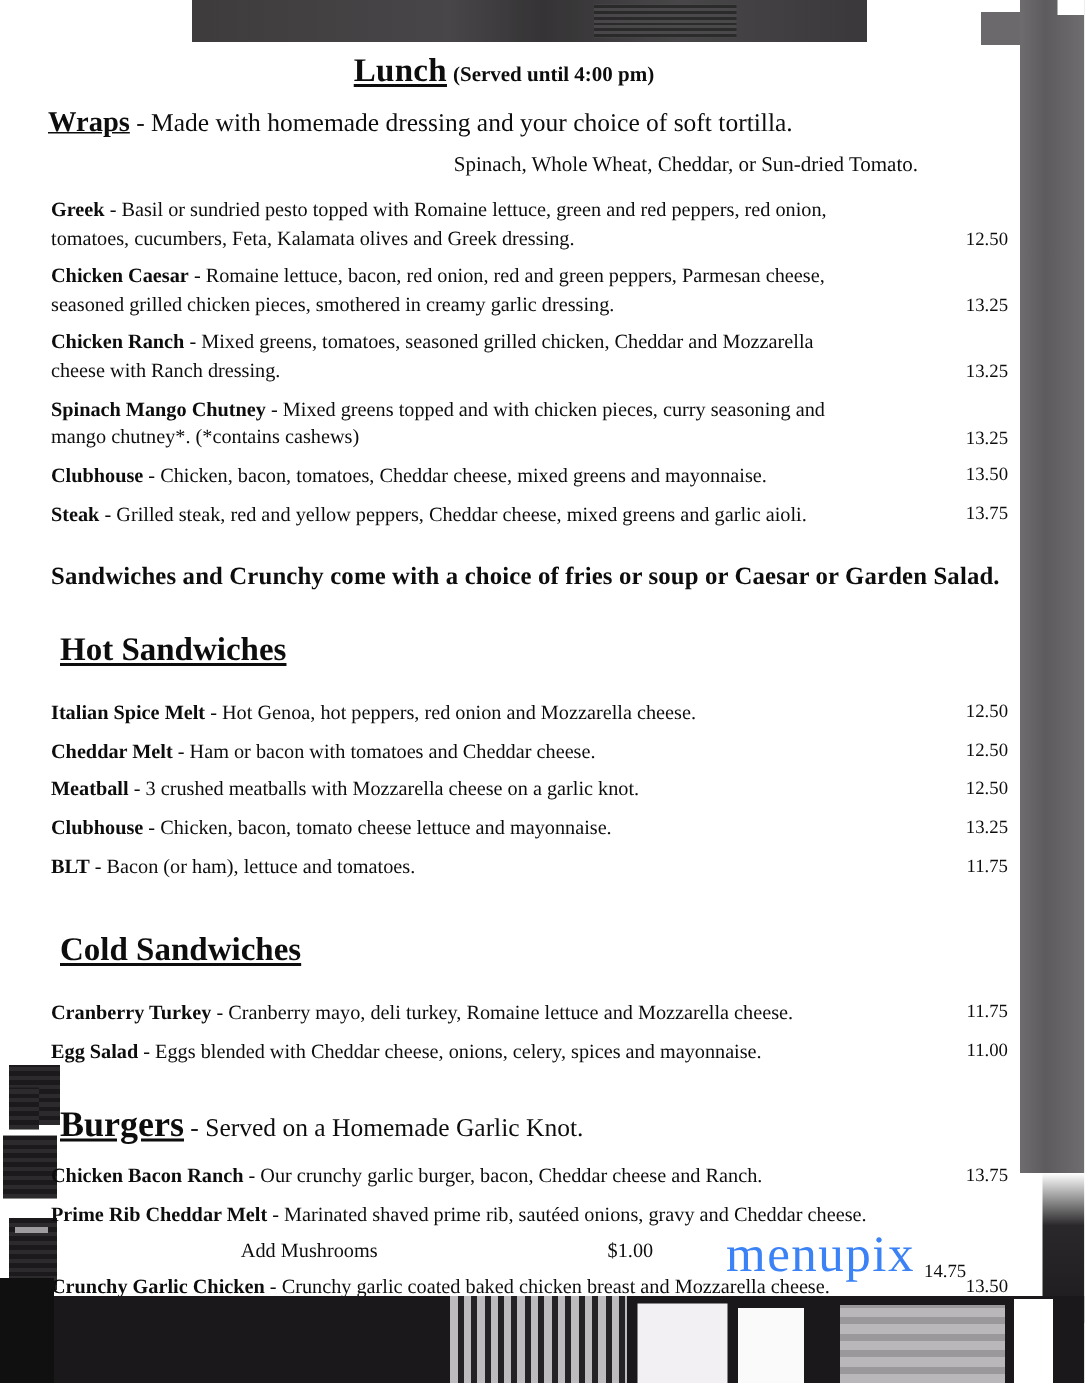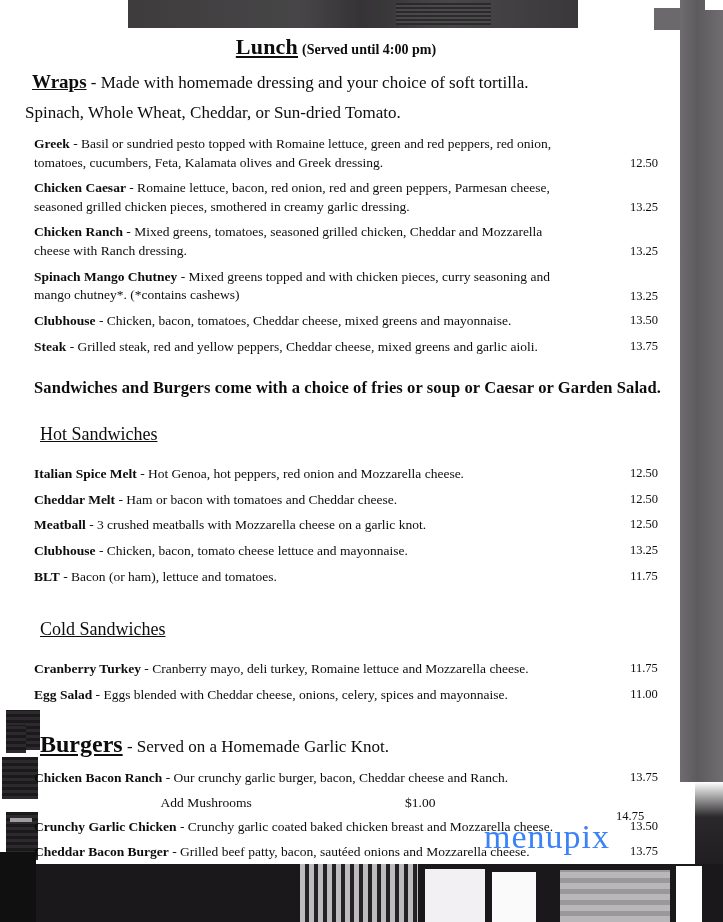--- a/index.html
+++ b/index.html
@@ -123,57 +123,57 @@
     margin: 14px 0 0 32px;
     font-size: 17px;
     line-height: 1.1;
   }
   .section-intro .sec-name {
     font-weight: bold;
     text-decoration: underline;
     font-size: 19px;
   }
   .sub-center {
-    text-align: left;
-    font-size: 17px;
+    text-align: right;
+    font-size: 14px;
     margin: 10px 60px 0 0;
     padding-left: 25px;
   }
 
   .items { margin: 12px 0 0 0; }
 
   .item {
     position: relative;
     margin: 0 0 7px 34px;
     font-size: 13.5px;
     line-height: 1.38;
     padding-right: 110px;
   }
   .item .nm { font-weight: bold; }
   .item .price {
     position: absolute;
     right: 0;
     bottom: 0;
     font-size: 12.5px;
     width: 56px;
-    text-align: center;
+    text-align: right;
   }
   .item.one-line .price { top: 0; bottom: auto; }
 
   .banner {
     margin: 22px 0 0 34px;
     font-size: 16.5px;
     font-weight: bold;
     letter-spacing: .1px;
   }
 
   .cat-head {
     margin: 26px 0 8px 40px;
-    font-size: 18px;
-    font-weight: normal;
+    font-size: 22px;
+    font-weight: bold;
     text-decoration: underline;
     display: inline-block;
   }
   .cat-wrap { margin-top: 0; }
 
   .burgers-head {
     margin: 26px 0 6px 40px;
     font-size: 17px;
     line-height: 1.1;
   }
@@ -251,21 +251,21 @@
         <span>- Chicken, bacon, tomatoes, Cheddar cheese, mixed greens and mayonnaise.</span>
         <span class="price">13.50</span>
       </div>
       <div class="item one-line">
         <span class="nm">Steak</span>
         <span>- Grilled steak, red and yellow peppers, Cheddar cheese, mixed greens and garlic aioli.</span>
         <span class="price">13.75</span>
       </div>
     </div>
 
-    <div class="banner">Sandwiches and Burgers come with a choice of  fries or soup or Caesar or Garden Salad.</div>
+    <div class="banner">Sandwiches and Crunchy come with a choice of  fries or soup or Caesar or Garden Salad.</div>
 
     <div class="cat-wrap">
       <div class="cat-head">Hot Sandwiches</div>
       <div class="items">
         <div class="item one-line">
           <span class="nm">Italian Spice Melt</span>
           <span>- Hot Genoa, hot peppers, red onion and Mozzarella cheese.</span>
           <span class="price">12.50</span>
         </div>
         <div class="item one-line">
@@ -310,20 +310,24 @@
     <div class="cat-wrap">
       <div class="burgers-head">
         <span class="sec-name">Burgers</span>
         <span>- Served on a Homemade Garlic Knot.</span>
       </div>
       <div class="items">
         <div class="item one-line">
           <span class="nm">Chicken Bacon Ranch</span>
           <span>- Our crunchy garlic burger, bacon, Cheddar cheese and Ranch.</span>
           <span class="price">13.75</span>
+        </div>
+        <div class="item one-line" style="padding-right:0;">
+          <span class="nm">Prime Rib Cheddar Melt</span>
+          <span>- Marinated shaved prime rib, sautéed onions, gravy and Cheddar cheese.</span>
         </div>
         <div class="addon-line">
           <span class="addon-inner">Add Mushrooms</span>
           <span>$1.00</span>
           <span class="price">14.75</span>
         </div>
         <div class="item one-line">
           <span class="nm">Crunchy Garlic Chicken</span>
           <span>- Crunchy garlic coated baked chicken breast and Mozzarella cheese.</span>
           <span class="price">13.50</span>

